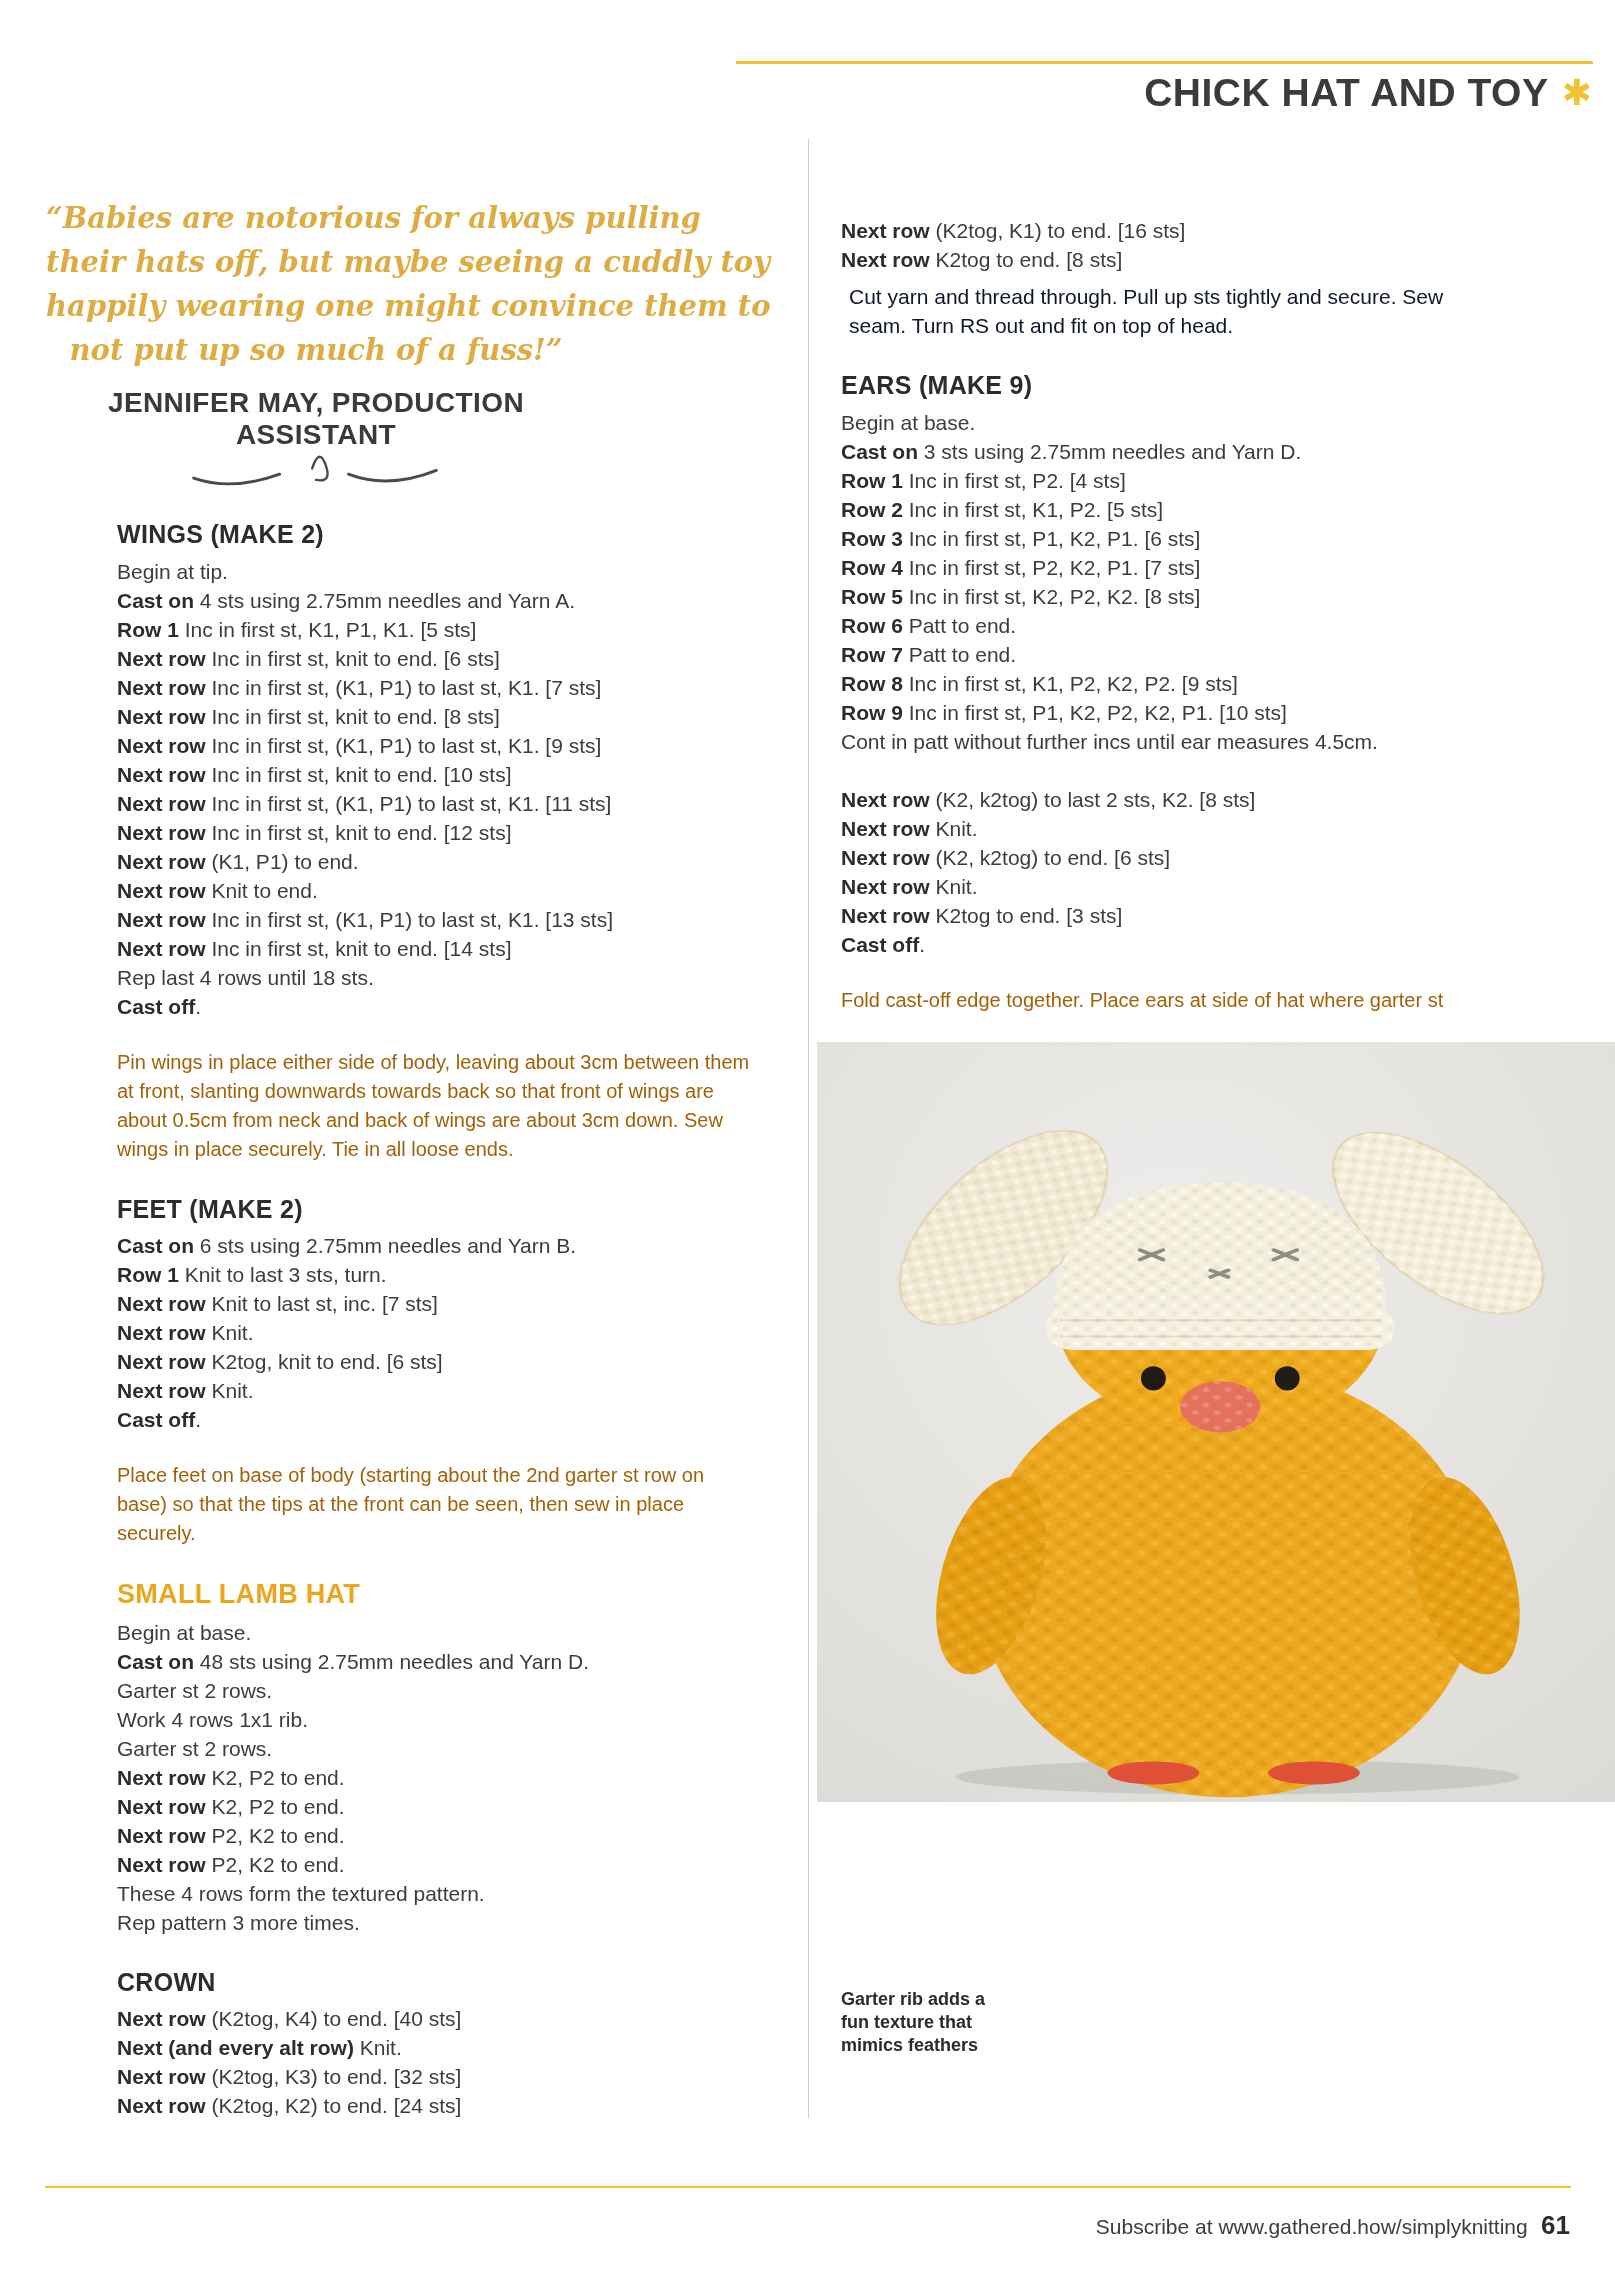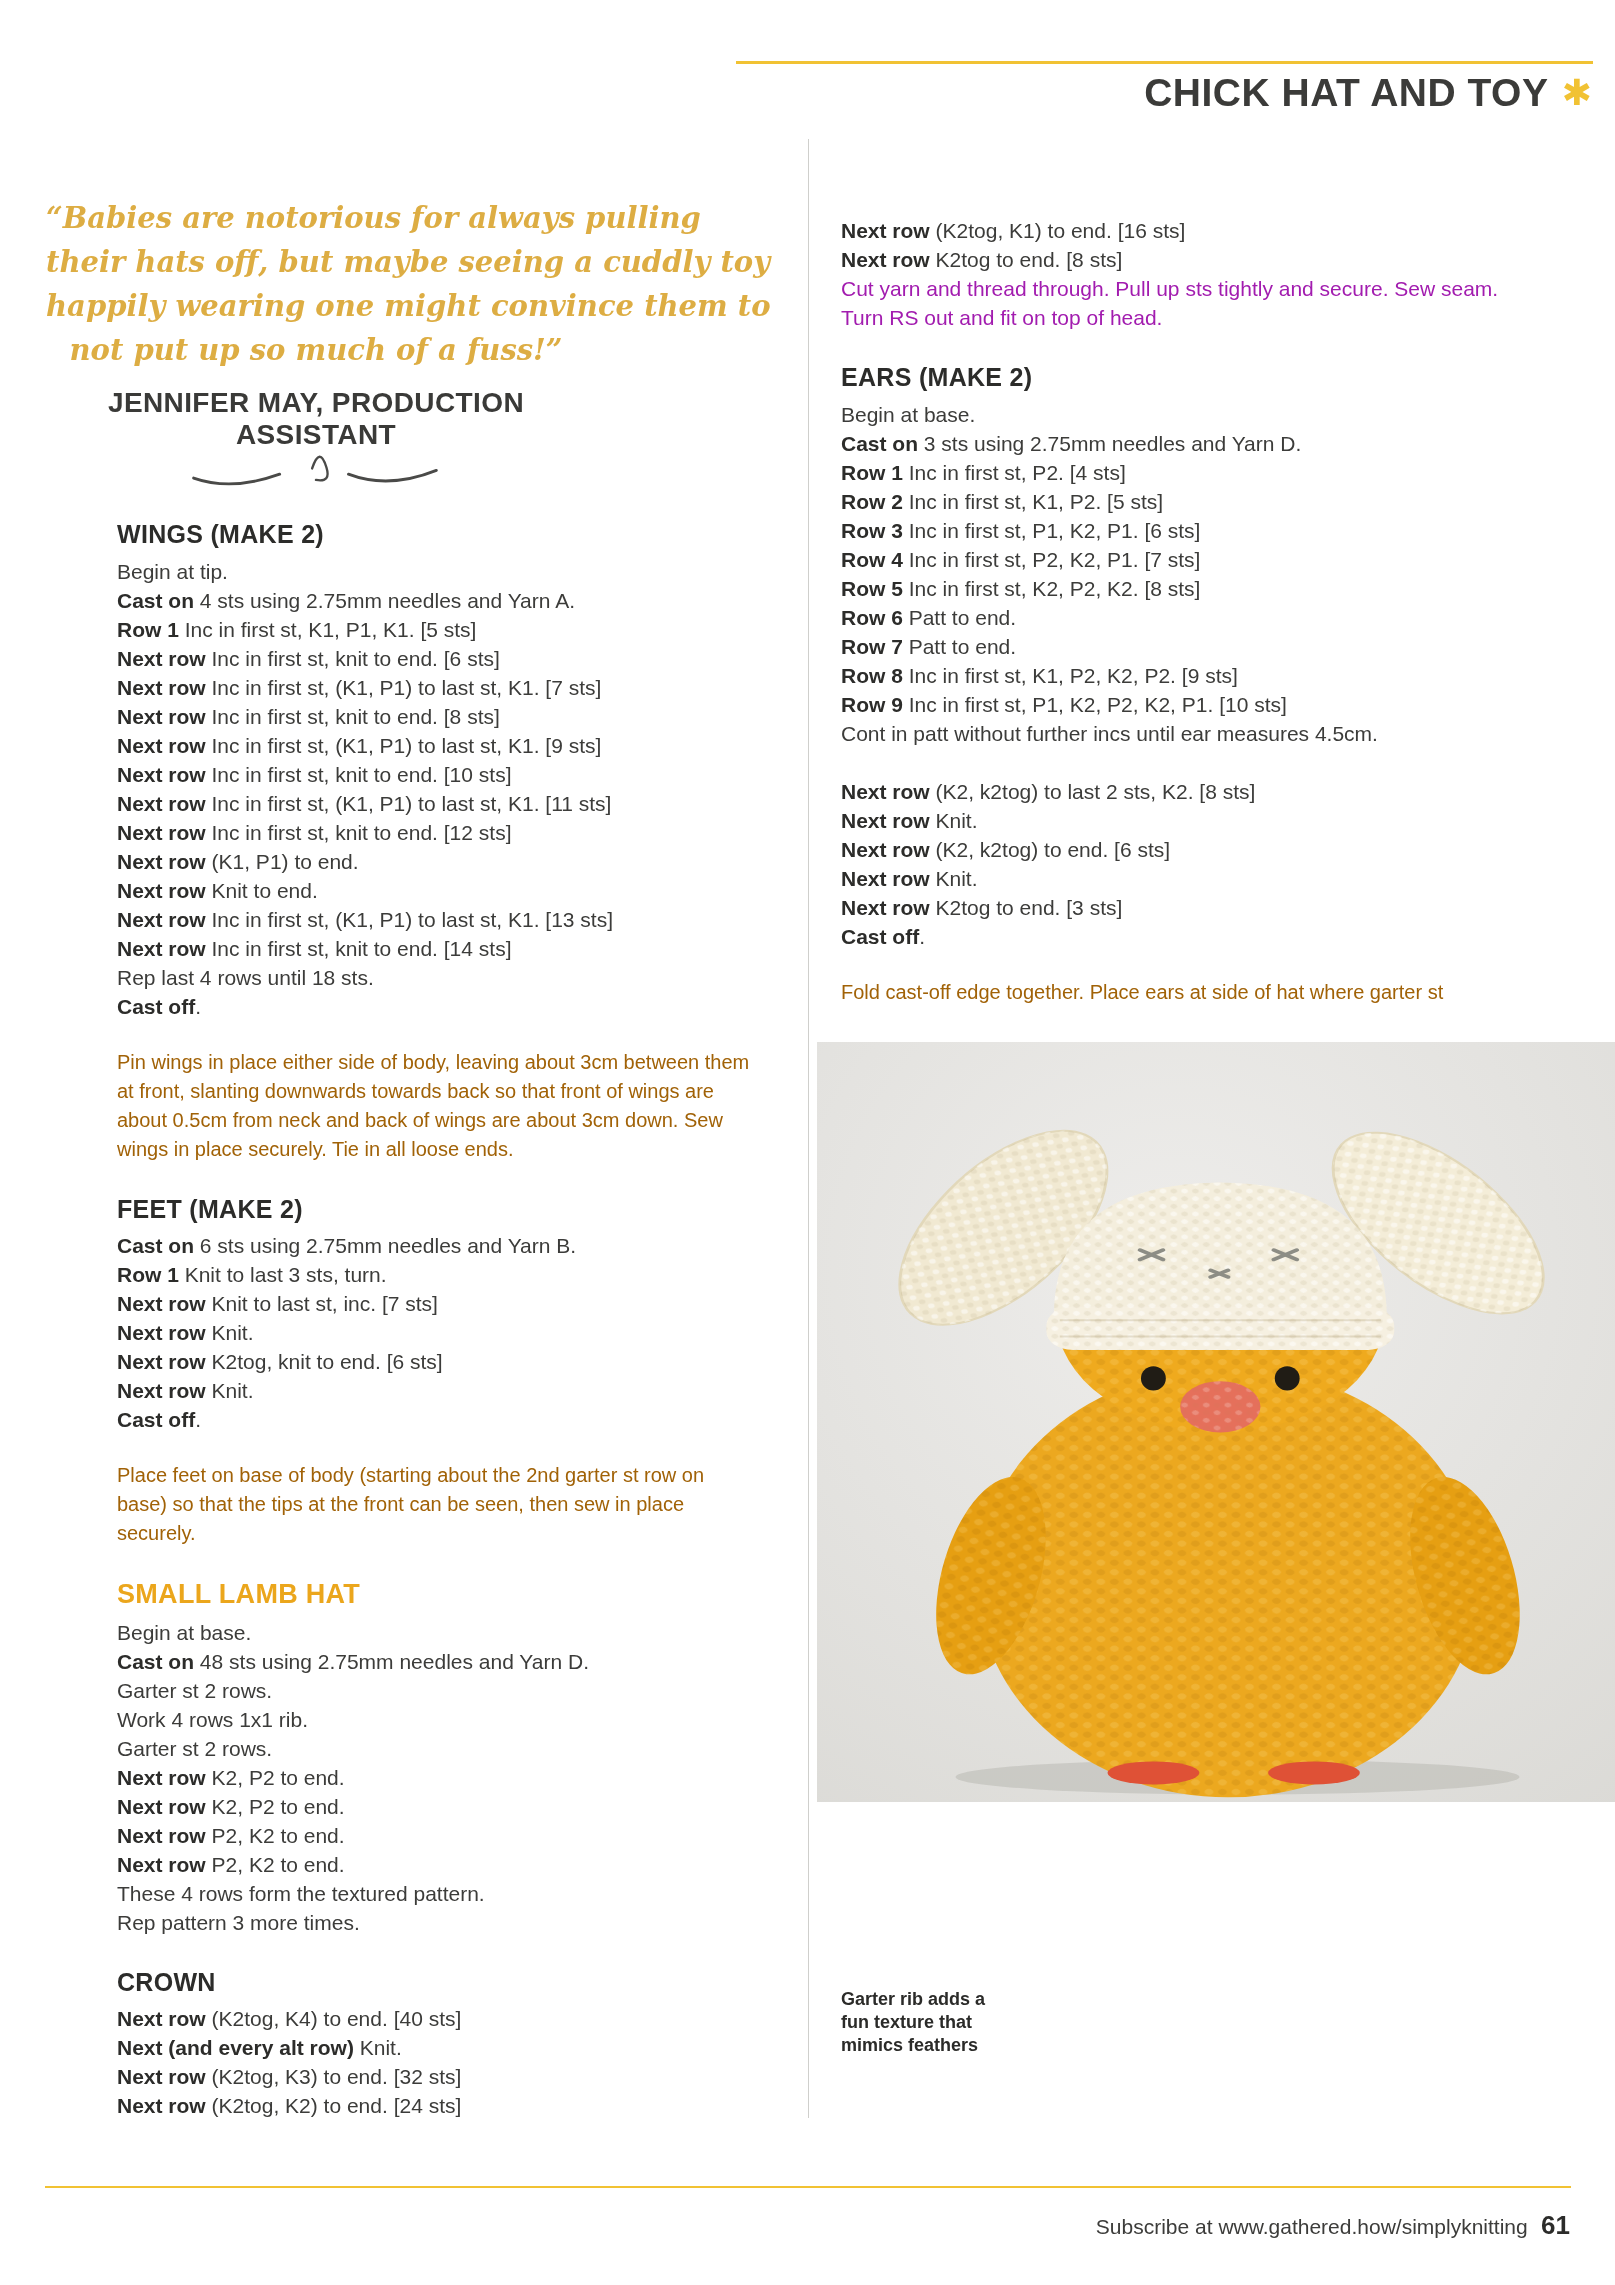--- a/index.html
+++ b/index.html
@@ -31,21 +31,21 @@
   .squiggle { position: absolute; left: 186px; top: 432px; width: 258px; height: 72px; }
 
   
   .col-divider { position: absolute; left: 808px; top: 139px; width: 1px; height: 1979px; background: #cfcfcc; }
 
   
   .left-col  { position: absolute; left: 117px; top: 516px; width: 633px; }
   .right-col { position: absolute; left: 841px; top: 216px; width: 671px; }
   .ln   { font-size: 21px; line-height: 29px; color: #3c3c3a; margin: 0; }
   .ln b { color: #2c2c2a; }
-  .txt  { font-size: 21px; line-height: 29px; color: #a21caf; margin: 0; }
+  .txt  { font-size: 21px; line-height: 29px; color: #0f172a; margin: 8px; }
   .para { font-size: 20px; line-height: 29px; color: #a16207; margin: 27px 0 0 0; }
   .sec-heading { font-size: 25px; font-weight: bold; color: #2c2c2a; margin: 31px 0 7.6px 0; letter-spacing: 0.3px; }
   .sec-heading.gold { color: #eba61c; font-size: 27px; }
   .left-col > .sec-heading:first-child { margin-top: 4px; }
   .spacer { height: 29px; }
 
   
   .photo { position: absolute; left: 817px; top: 1042px; width: 798px; height: 760px; }
   .photo svg { display: block; width: 100%; height: 100%; }
   .photo-caption {
@@ -133,21 +133,21 @@
       <p class="ln"><b>Next row</b> (K2tog, K4) to end. [40 sts]</p>
       <p class="ln"><b>Next (and every alt row)</b> Knit.</p>
       <p class="ln"><b>Next row</b> (K2tog, K3) to end. [32 sts]</p>
       <p class="ln"><b>Next row</b> (K2tog, K2) to end. [24 sts]</p>
     </div>
 
   <div id="right-col" class="right-col">
       <p class="ln"><b>Next row</b> (K2tog, K1) to end. [16 sts]</p>
       <p class="ln"><b>Next row</b> K2tog to end. [8 sts]</p>
       <p class="txt">Cut yarn and thread through. Pull up sts tightly and secure. Sew seam. Turn RS out and fit on top of head.</p>
-      <h3 class="sec-heading dark">EARS (MAKE 2)</h3>
+      <h3 class="sec-heading dark">EARS (MAKE 9)</h3>
       <p class="ln">Begin at base.</p>
       <p class="ln"><b>Cast on</b> 3 sts using 2.75mm needles and Yarn D.</p>
       <p class="ln"><b>Row 1</b> Inc in first st, P2. [4 sts]</p>
       <p class="ln"><b>Row 2</b> Inc in first st, K1, P2. [5 sts]</p>
       <p class="ln"><b>Row 3</b> Inc in first st, P1, K2, P1. [6 sts]</p>
       <p class="ln"><b>Row 4</b> Inc in first st, P2, K2, P1. [7 sts]</p>
       <p class="ln"><b>Row 5</b> Inc in first st, K2, P2, K2. [8 sts]</p>
       <p class="ln"><b>Row 6</b> Patt to end.</p>
       <p class="ln"><b>Row 7</b> Patt to end.</p>
       <p class="ln"><b>Row 8</b> Inc in first st, K1, P2, K2, P2. [9 sts]</p>

